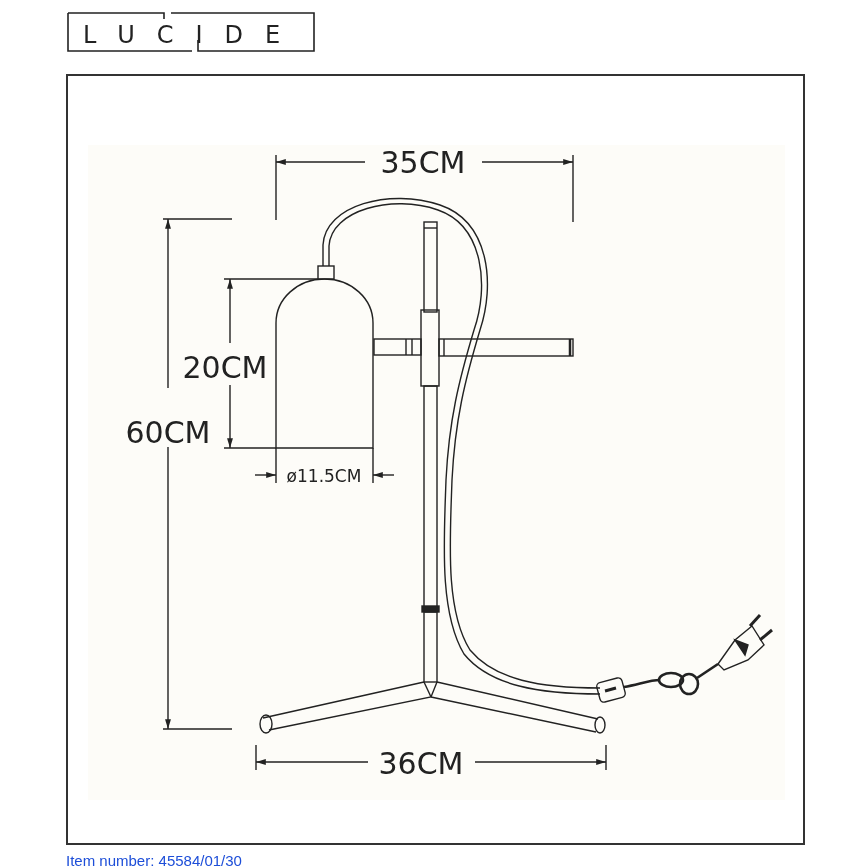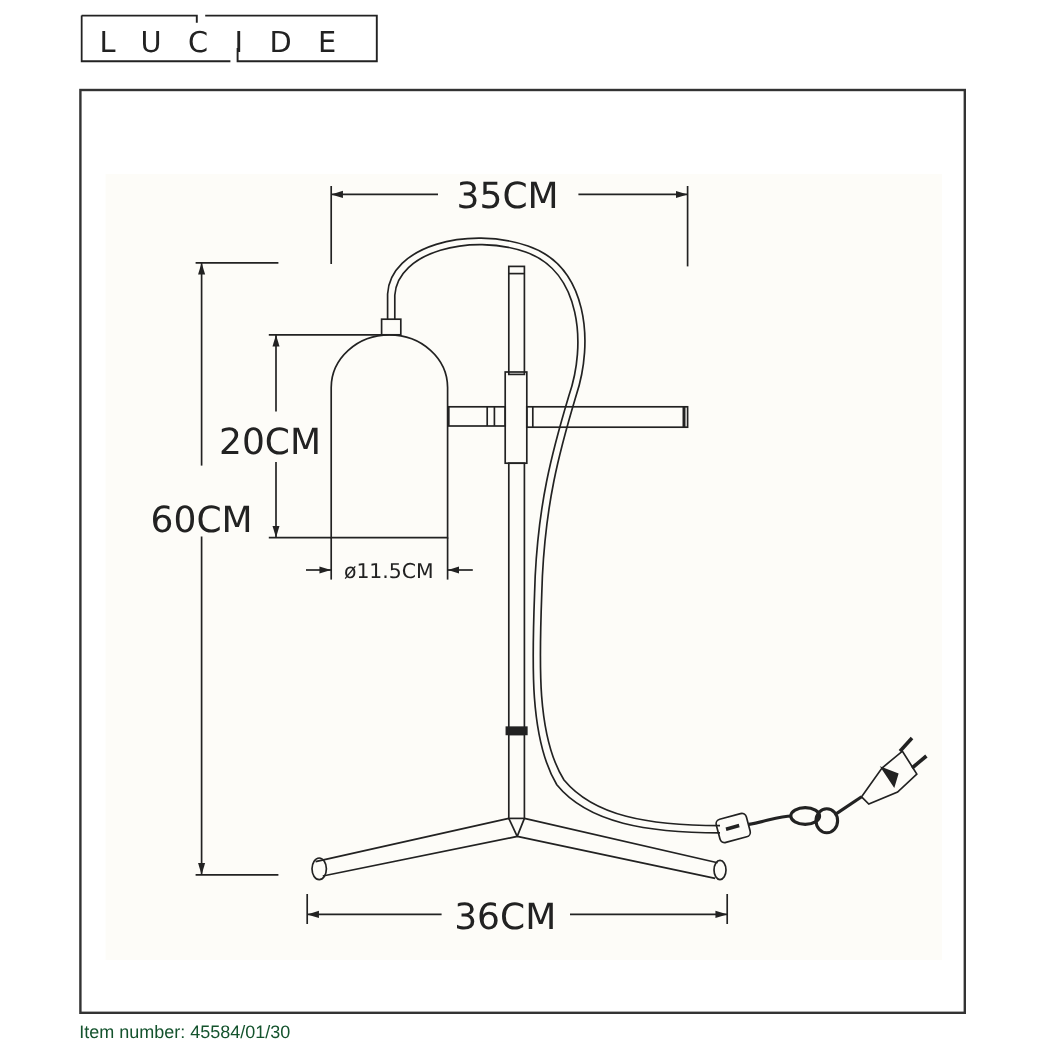--- a/index.html
+++ b/index.html
@@ -2,21 +2,21 @@
 <html><head>
 <meta charset="utf-8">
 <style>
   html,body{margin:0;padding:0;background:#ffffff;}
   body{width:868px;height:868px;position:relative;overflow:hidden;font-family:"DejaVu Sans",sans-serif;}
   .logo{position:absolute;left:67px;top:10px;width:248px;height:43px;}
   .frame{position:absolute;left:66px;top:74px;width:735px;height:767px;border:2px solid #333;box-sizing:content-box;}
   .paper{position:absolute;left:88px;top:145px;width:697px;height:655px;background:#fdfcf8;}
   svg.drawing{position:absolute;left:0;top:0;width:868px;height:868px;}
   .dim-text{font-family:"DejaVu Sans",sans-serif;fill:#222;}
-  .item{position:absolute;left:66px;top:852px;font-family:"Liberation Sans",sans-serif;font-size:15px;color:#14532d;}
+  .item{position:absolute;left:66px;top:852px;font-family:"Liberation Sans",sans-serif;font-size:15px;color:#1d4ed8;}
 </style>
 </head>
 <body>
 
 <svg class="logo" viewBox="0 0 248 43">
   <path d="M1 3 H97 V9 M104 3 H247 V41 H131 V30 M125 41 H1 V3" fill="none" stroke="#222" stroke-width="1.6"></path>
   <text x="16" y="33" font-family="DejaVu Sans, sans-serif" font-size="24" letter-spacing="22" fill="#222">LUCIDE</text>
 </svg>
 
 <div class="frame"></div>

